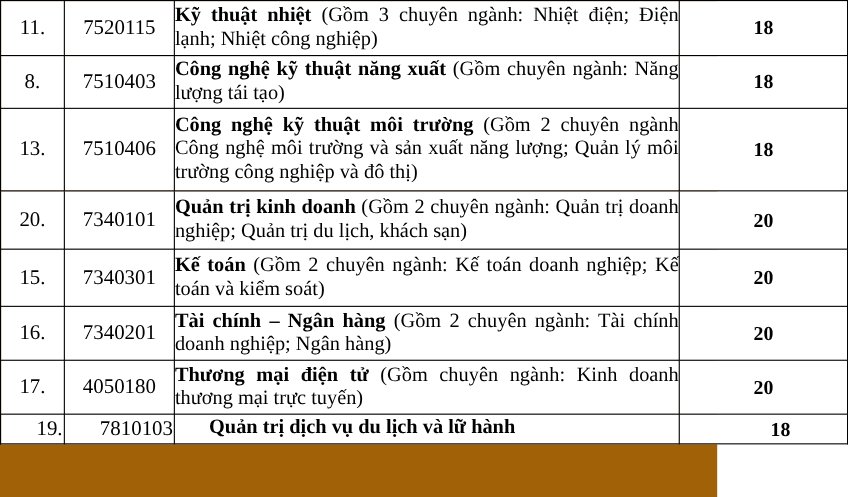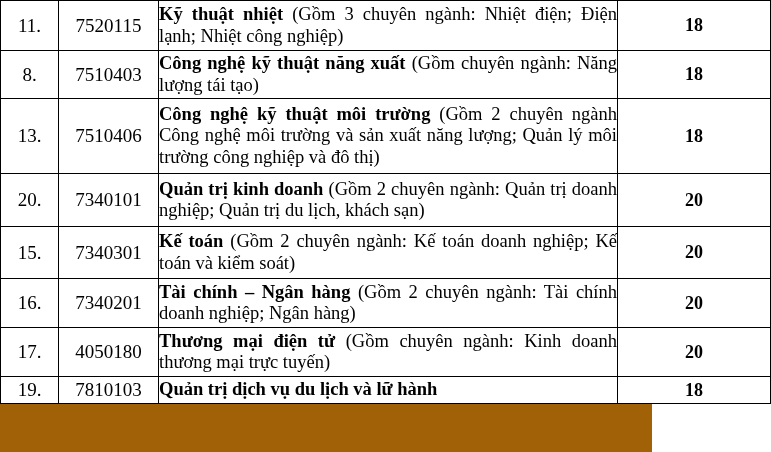--- a/index.html
+++ b/index.html
@@ -80,21 +80,21 @@
   }
 
   
   tr[data-rowheight="51"] td { height: 49px; }
   tr[data-rowheight="49"] td { height: 47px; }
   tr[data-rowheight="76"] td { height: 74px; }
   tr[data-rowheight="54"] td { height: 52px; }
   tr[data-rowheight="53"] td { height: 51px; }
   tr[data-rowheight="50"] td { height: 48px; }
   tr[data-rowheight="42"] td { height: 40px; }
-  tr[data-rowheight="28"] td { height: 26px; }
+  tr[data-rowheight="28"] td { height: 26px; padding-left: 31px; }
 </style>
 </head>
 <body>
 
 <div class="page">
   <table class="majors-table">
     <colgroup>
       <col class="c-index">
       <col class="c-code">
       <col class="c-name">

